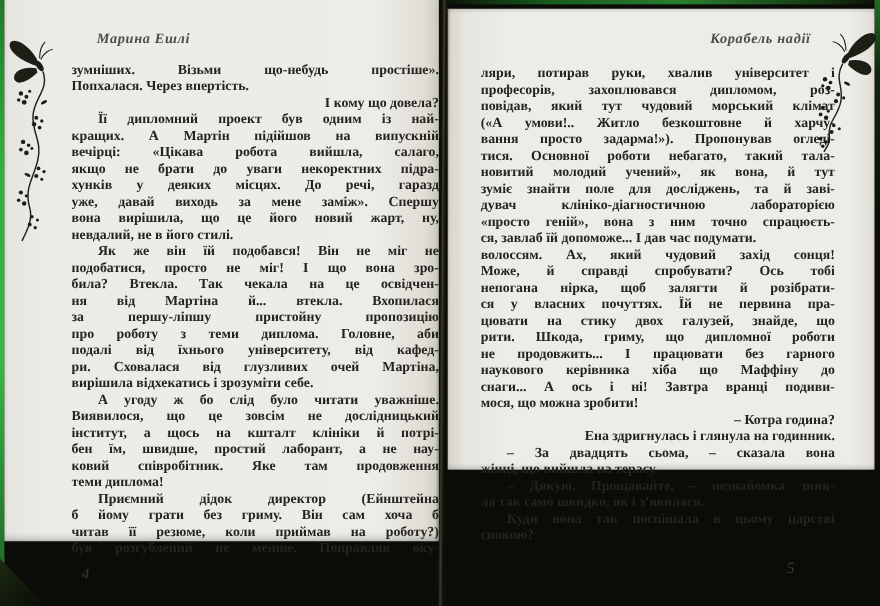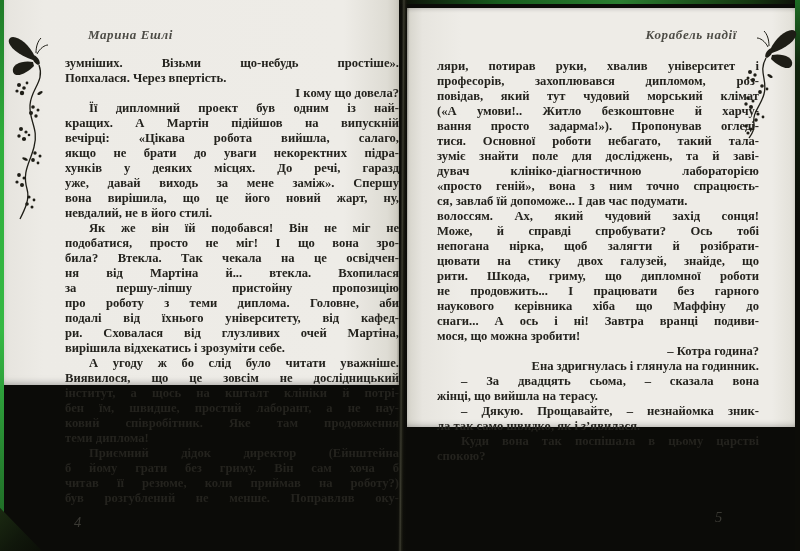--- a/index.html
+++ b/index.html
@@ -16,21 +16,21 @@
   .cover-top{position:absolute;left:399px;top:0;width:401px;height:4px;
     background:linear-gradient(90deg,#0d0d08 0%,#175c1d 25%,#2a7d30 55%,#14350f 88%,#0d0d08 100%);}
   .cover-right{position:absolute;left:795px;top:0;width:5px;height:551px;
     background:linear-gradient(180deg,#1d6d24 0%,#11240d 12%,#0c0c08 40%,#0c0c08 100%);}
   .corner-curl{position:absolute;left:0;top:503px;width:42px;height:48px;
     background:linear-gradient(135deg,#1c2c12 0%,#10170b 60%,#0b0e07 100%);
     clip-path:polygon(0 10%,100% 100%,0 100%);}
 
   
   .page{position:absolute;}
-  .page-left{left:4px;top:0;width:395px;height:385px;
+  .page-left{left:4px;top:0;width:395px;height:492px;
     background:linear-gradient(90deg,#e6e4de 0%,#edebe6 10%,#eeece7 86%,#dedcd4 97%,#ccc9bf 100%);
     box-shadow:inset 0 -5px 9px -5px rgba(0,0,0,.4);}
   .page-right{left:407px;top:8px;width:388px;height:419px;
     background:linear-gradient(90deg,#d5d3ca 0%,#e7e5df 4%,#eeece7 14%,#eeece7 94%,#e1dfd7 100%);
     box-shadow:inset 0 -4px 7px -4px rgba(0,0,0,.35), inset 0 3px 5px -3px rgba(0,0,0,.3);}
 
   
   .spine{position:absolute;left:397px;top:0;width:11px;height:551px;transform:skewX(-0.4deg);
     background:linear-gradient(90deg,rgba(20,20,12,0) 0%,rgba(20,20,12,.28) 28%,#3a3a2e 46%,#1c1c13 58%,rgba(20,20,12,.28) 74%,rgba(20,20,12,0) 100%);}
 
@@ -107,27 +107,29 @@
 
   <div class="page page-right">
     <div class="header">Корабель надії</div>
     <div class="textblock">
         <div class="line just">ляри, потирав руки, хвалив університет і</div>
         <div class="line just">професорів, захоплювався дипломом, роз-</div>
         <div class="line just">повідав, який тут чудовий морський клімат</div>
         <div class="line just">(«А умови!.. Житло безкоштовне й харчу-</div>
         <div class="line just">вання просто задарма!»). Пропонував огледі-</div>
         <div class="line just">тися. Основної роботи небагато, такий тала-</div>
+        <div class="line just">новитий молодий учений», як вона, й тут</div>
         <div class="line just">зуміє знайти поле для досліджень, та й заві-</div>
         <div class="line just">дувач клініко-діагностичною лабораторією</div>
         <div class="line just">«просто геній», вона з ним точно спрацюєть-</div>
         <div class="line">ся, завлаб їй допоможе... І дав час подумати.</div>
         <div class="line just">волоссям. Ах, який чудовий захід сонця!</div>
         <div class="line just">Може, й справді спробувати? Ось тобі</div>
         <div class="line just">непогана нірка, щоб залягти й розібрати-</div>
+        <div class="line just">ся у власних почуттях. Їй не первина пра-</div>
         <div class="line just">цювати на стику двох галузей, знайде, що</div>
         <div class="line just">рити. Шкода, гриму, що дипломної роботи</div>
         <div class="line just">не продовжить... І працювати без гарного</div>
         <div class="line just">наукового керівника хіба що Маффіну до</div>
         <div class="line just">снаги... А ось і ні! Завтра вранці подиви-</div>
         <div class="line">мося, що можна зробити!</div>
         <div class="line ind">– Котра година?</div>
         <div class="line ind">Ена здригнулась і глянула на годинник.</div>
         <div class="line just ind">– За двадцять сьома, – сказала вона</div>
         <div class="line">жінці, що вийшла на терасу.</div>

